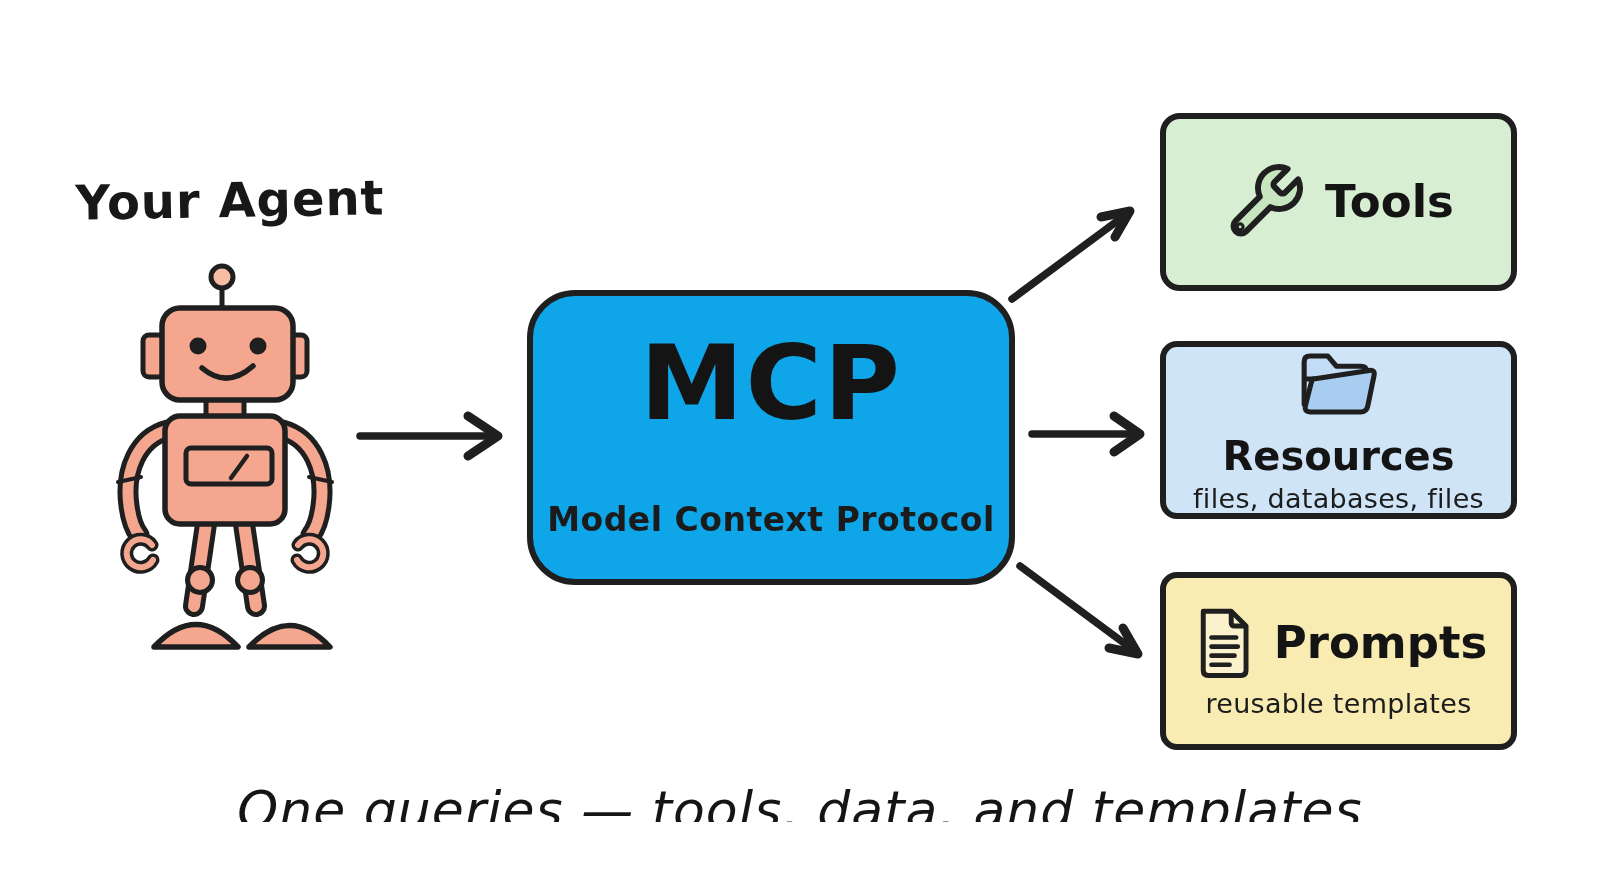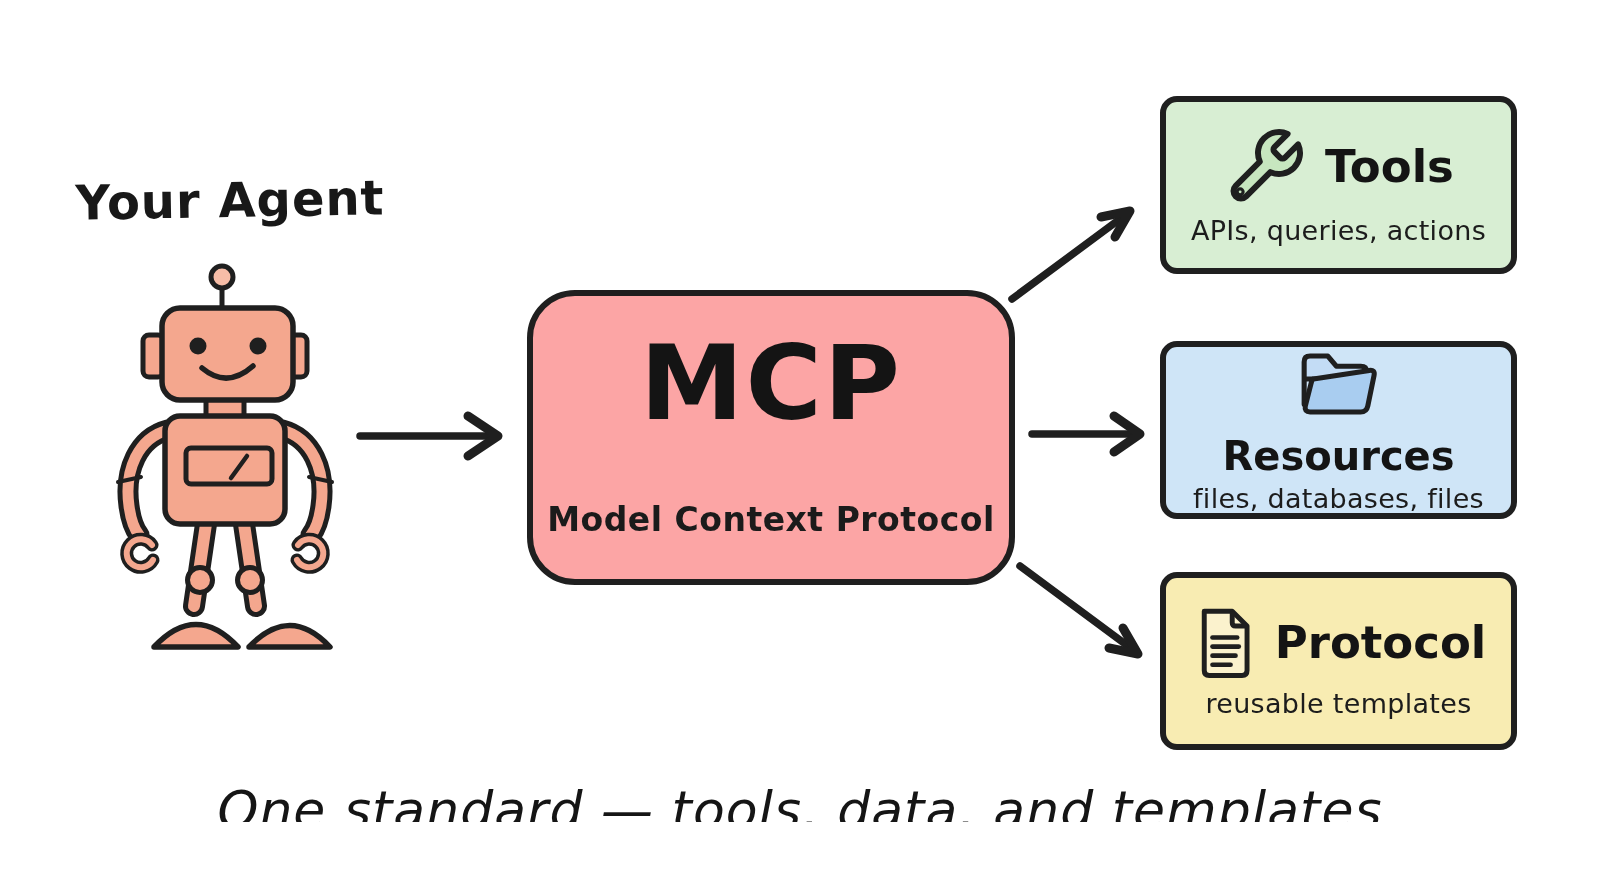--- a/index.html
+++ b/index.html
@@ -16,21 +16,21 @@
     position:absolute; left:60px; top:172px; width:340px;
     text-align:center; font-size:48px; font-weight:bold;
     white-space:nowrap; color:#181818; letter-spacing:1px;
     transform:rotate(-1deg);
   }
   .robot { position:absolute; left:110px; top:258px; }
 
   
   .mcp-box {
     position:absolute; left:527px; top:290px; width:488px; height:295px;
-    background:#fca5a5; border:6px solid var(--outline,#1f1f1f);
+    background:#0ea5e9; border:6px solid var(--outline,#1f1f1f);
     border-radius:48px;
     display:flex; flex-direction:column; align-items:center; justify-content:center;gap:35px;
   }
   .mcp-title {
     font-size:104px; font-weight:bold; line-height:1;
     letter-spacing:2px; color:#141414; margin-top:-6px;
   }
   .mcp-subtitle {
     font-size:33px; font-weight:bold; color:#1b1b1b;
     margin-top:30px; letter-spacing:0.5px; white-space:nowrap;
@@ -50,21 +50,21 @@
     border-radius:17px;
     display:flex; flex-direction:column; align-items:center; justify-content:center;
     gap:6px; padding:6px 4px;
   }
   .card::before {
     content:""; position:absolute; z-index:-1;
     left:-12px; right:-14px; top:8px; bottom:-16px;
     background:var(--halo,#ddd); border-radius:34px;
     filter:blur(6px); transform:rotate(-0.6deg);
   }
-  .card-tools     { top:96px; }
+  .card-tools     { top:113px;border-radius:20px; }
   .card-resources { top:341px; }
   .card-prompts   { top:572px; }
   .card-row { display:flex; align-items:center; justify-content:center; gap:18px; }
   .card-title { font-weight:bold; font-size:45px; color:#141414; line-height:1.05; white-space:nowrap; }
   .card-resources .card-title { font-size:40px; }
   .card-resources .card-row { gap:13px;flex-direction:column; }
   .card-sub { font-size:27px; color:#1c1c1c; white-space:nowrap; letter-spacing:0.3px; }
 
   
   .caption {
@@ -159,21 +159,20 @@
   </svg>
 
   <div class="card card-tools" style="--fill: #d8eed3; --halo: #bfe1b8; --icon-fill: #c7e6bf;">
     <div class="card-row">
       <svg width="84" height="84" viewBox="0 0 24 24">
         <path d="M14.7 6.3a1 1 0 0 0 0 1.4l1.6 1.6a1 1 0 0 0 1.4 0l3.77-3.77a6 6 0 0 1-7.94 7.94l-6.91 6.91a2.12 2.12 0 0 1-3-3l6.91-6.91a6 6 0 0 1 7.94-7.94l-3.76 3.76z" fill="var(--icon-fill,#c7e6bf)" stroke="var(--outline,#1f1f1f)" stroke-width="1.7" stroke-linejoin="round"></path>
         <circle cx="4.9" cy="19.1" r="0.85" fill="none" stroke="var(--outline,#1f1f1f)" stroke-width="0.9"></circle>
       </svg>
       <span class="card-title">Tools</span>
     </div>
-    <div class="card-sub">APIs, queries, actions</div>
   </div>
 
   <div class="card card-resources" style="--fill: #cfe5f7; --halo: #aed0ec; --icon-fill: #a9cdf0; --icon-fill-light: #c3dcf5;">
     <div class="card-row">
       <svg width="88" height="76" viewBox="0 0 52 44">
         <path d="M6 34 L6 9 Q6 5.5 9.5 5.5 L20 5.5 L25 11.5 L39.5 11.5 Q43 11.5 43 15 L43 19 L6 19 Z" fill="var(--icon-fill-light,#c3dcf5)" stroke="var(--outline,#1f1f1f)" stroke-width="3" stroke-linejoin="round"></path>
         <path d="M11.5 19 L44.5 14 Q48 13.5 47.3 17 L43.6 35 Q42.9 38.5 39.4 38.5 L9.5 38.5 Q6 38.5 6.7 35 L10 22 Q10.6 19.4 11.5 19 Z" fill="var(--icon-fill,#a9cdf0)" stroke="var(--outline,#1f1f1f)" stroke-width="3" stroke-linejoin="round"></path>
       </svg>
       <span class="card-title">Resources</span>
     </div>
@@ -185,20 +184,20 @@
       <svg width="66" height="79" viewBox="0 0 40 48">
         <path d="M8 5 H25 L34 14 V41 Q34 44 31 44 H11 Q8 44 8 41 Z" fill="var(--icon-fill,#fbf2cd)" stroke="var(--outline,#1f1f1f)" stroke-width="3" stroke-linejoin="round"></path>
         <path d="M25 5 V12 Q25 14 27 14 H34" fill="none" stroke="var(--outline,#1f1f1f)" stroke-width="3" stroke-linejoin="round"></path>
         <g stroke="var(--outline,#1f1f1f)" stroke-width="2.8" stroke-linecap="round">
           <line x1="13" y1="21" x2="28" y2="21"></line>
           <line x1="13" y1="26.5" x2="29" y2="26.5"></line>
           <line x1="13" y1="32" x2="27" y2="32"></line>
           <line x1="13" y1="37.5" x2="24" y2="37.5"></line>
         </g>
       </svg>
-      <span class="card-title">Protocol</span>
+      <span class="card-title">Prompts</span>
     </div>
     <div class="card-sub">reusable templates</div>
   </div>
 
-  <div class="caption">One standard — tools, data, and templates</div>
+  <div class="caption">One queries — tools, data, and templates</div>
 
 </div>
 
 </body></html>

